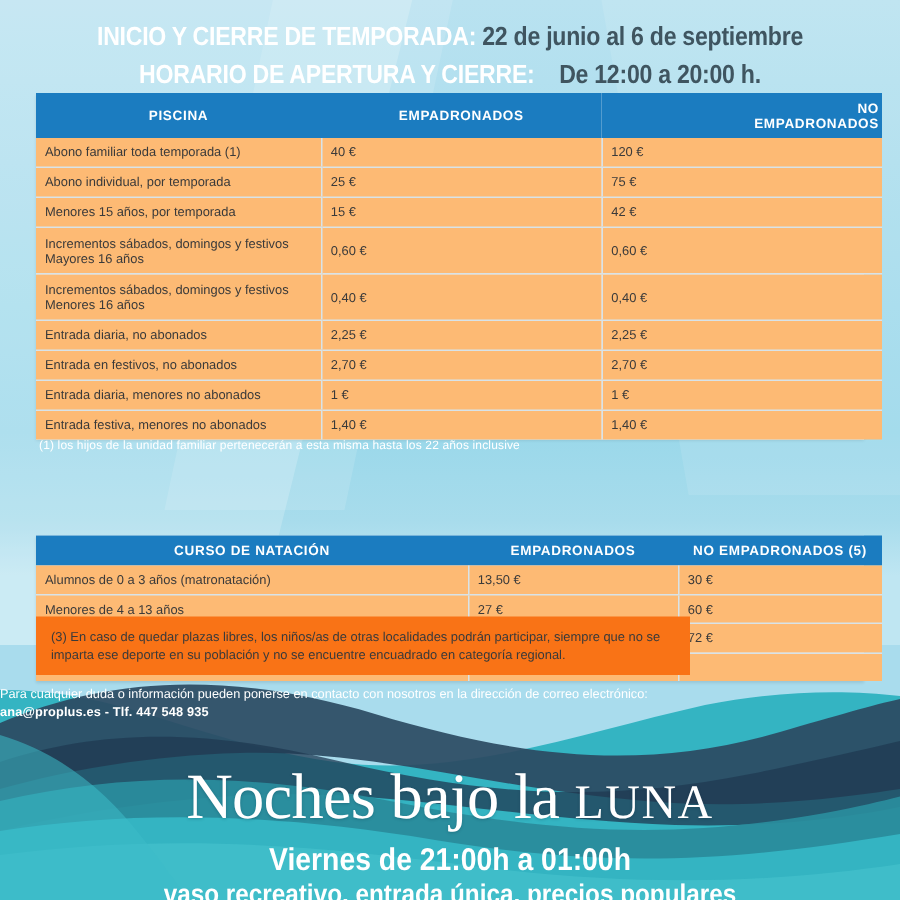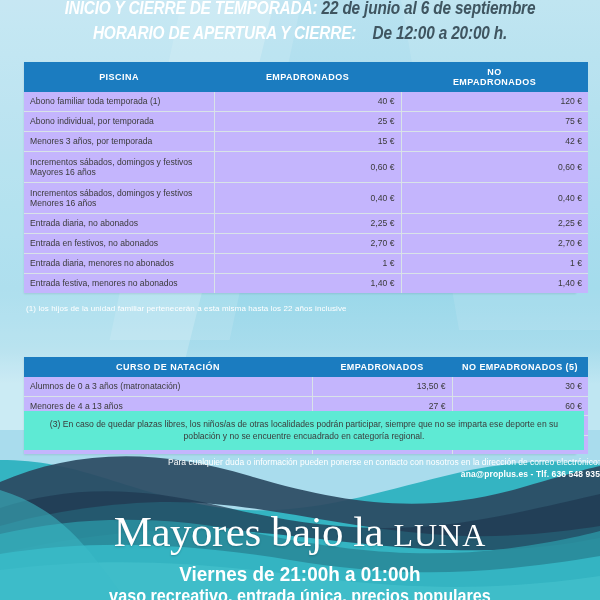--- a/index.html
+++ b/index.html
@@ -58,26 +58,25 @@
     left: 430px;
     width: 260px;
     height: 330px;
     background: rgba(255,255,255,0.10);
     transform: skewX(10deg);
   }
 
   
   .header-block {
     position: absolute;
-    top: 0px;
+    top: 16px;
     left: 0;
     width: 600px;
     text-align: center;
     z-index: 6;
-    font-style: italic;
   }
   .hdr-line {
     font-family: "Liberation Sans Narrow", "Liberation Sans", sans-serif;
     font-weight: bold;
     font-size: 17.5px;
     letter-spacing: -0.2px;
     line-height: 23px;
     white-space: nowrap;
     transform: scaleX(0.88);
   }
@@ -110,35 +109,35 @@
     line-height: 10px;
     vertical-align: middle;
   }
   tbody td {
     font-size: 8.6px;
     color: #3a3a3a;
     border-bottom: 1px solid #d8e3e8;
     padding: 4px 6px;
     line-height: 10.5px;
     vertical-align: middle;
-    background: #c4b5fd;
+    background: #fdba74;
   }
   tbody td.c-name { text-align: left; }
-  tbody td.c-val  { text-align: right; border-left: 1px solid #d8e3e8; }
+  tbody td.c-val  { text-align: left; border-left: 1px solid #d8e3e8; }
   tbody tr:last-child td { border-bottom: none; }
 
   
   #table1 {
     top: 62px;
     left: 24px;
     width: 552px;
   }
   #table1 thead th:nth-child(1) { width: 186px; }
   #table1 thead th:nth-child(2) { width: 183px; }
-  #table1 thead th:nth-child(3) { width: 183px; }
+  #table1 thead th:nth-child(3) { width: 183px; text-align: right; }
   #table1 tbody td { height: 11px; }
   #table1 tbody tr.two-line td { height: 22px; }
 
   
   #table2 {
     top: 325px;
     left: 24px;
     width: 552px;
     margin-top: 32px;
   }
@@ -152,51 +151,49 @@
     font-size: 8.4px;
   }
 
   
   .fn-blue {
     position: absolute;
     z-index: 6;
     font-size: 8px;
     color: #ffffff;
     letter-spacing: 0.1px;
-    margin-top: 12px;
   }
   #fn1 {
     top: 292px;
     left: 26px;
   }
 
   
   #note3 {
     position: absolute;
     z-index: 6;
     top: 411px;
     left: 24px;
-    width: 560px;
-    background: #5eead4;
+    width: 436px;
+    background: #f97316;
     padding: 7px 10px 8px 10px;
     box-sizing: border-box;
     font-size: 8.6px;
     line-height: 12px;
     color: #3a3a3a;
-    text-align: center;
   }
 
   
   #contact {
     position: absolute;
     z-index: 6;
     top: 456px;
     left: 0;
     width: 600px;
-    text-align: right;
+    text-align: left;
     color: #ffffff;
     font-size: 8.5px;
     line-height: 12px;
   }
   #contact .mail {
     font-weight: bold;
     letter-spacing: 0.1px;
   }
 
   
@@ -299,21 +296,21 @@
             <td class="c-name">Abono familiar toda temporada (1)</td>
             <td class="c-val">40 €</td>
             <td class="c-val">120 €</td>
           </tr>
           <tr>
             <td class="c-name">Abono individual, por temporada</td>
             <td class="c-val">25 €</td>
             <td class="c-val">75 €</td>
           </tr>
           <tr>
-            <td class="c-name">Menores 3 años, por temporada</td>
+            <td class="c-name">Menores 15 años, por temporada</td>
             <td class="c-val">15 €</td>
             <td class="c-val">42 €</td>
           </tr>
           <tr class="two-line">
             <td class="c-name">Incrementos sábados, domingos y festivos<br>Mayores 16 años</td>
             <td class="c-val">0,60 €</td>
             <td class="c-val">0,60 €</td>
           </tr>
           <tr class="two-line">
             <td class="c-name">Incrementos sábados, domingos y festivos<br>Menores 16 años</td>
@@ -377,22 +374,22 @@
             <td class="c-val">&nbsp;</td>
           </tr>
         </tbody>
     </table>
   </div>
 
   <div id="note3">(3) En caso de quedar plazas libres, los niños/as de otras localidades podrán participar, siempre que no se imparta ese deporte en su población y no se encuentre encuadrado en categoría regional.</div>
 
   <div id="contact">
     <div>Para cualquier duda o información pueden ponerse en contacto con nosotros en la dirección de correo electrónico:</div>
-    <div class="mail">ana@proplus.es  -  Tlf. 636 548 935</div>
+    <div class="mail">ana@proplus.es  -  Tlf. 447 548 935</div>
   </div>
 
   <div class="promo" id="promo-title">
-    <span>Mayores bajo la </span><span class="luna">LUNA</span>
+    <span>Noches bajo la </span><span class="luna">LUNA</span>
   </div>
   <div class="promo" id="promo-sub">Viernes de 21:00h a 01:00h</div>
   <div class="promo" id="promo-sub2">vaso recreativo, entrada única, precios populares</div>
 
 </div>
 
 </body></html>

